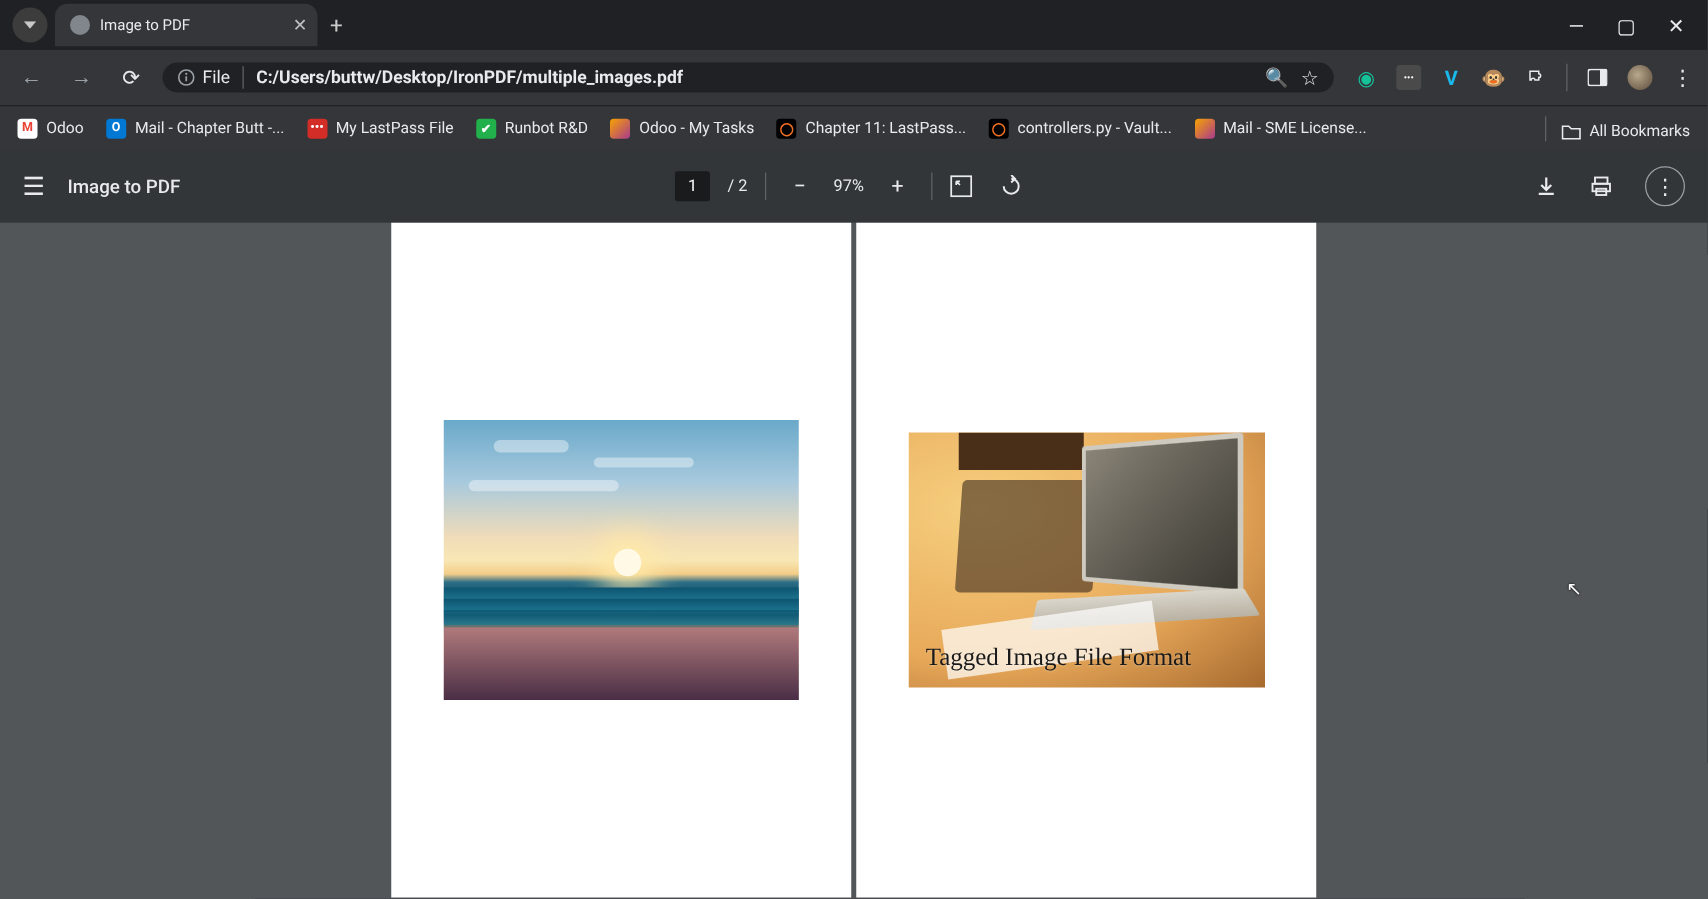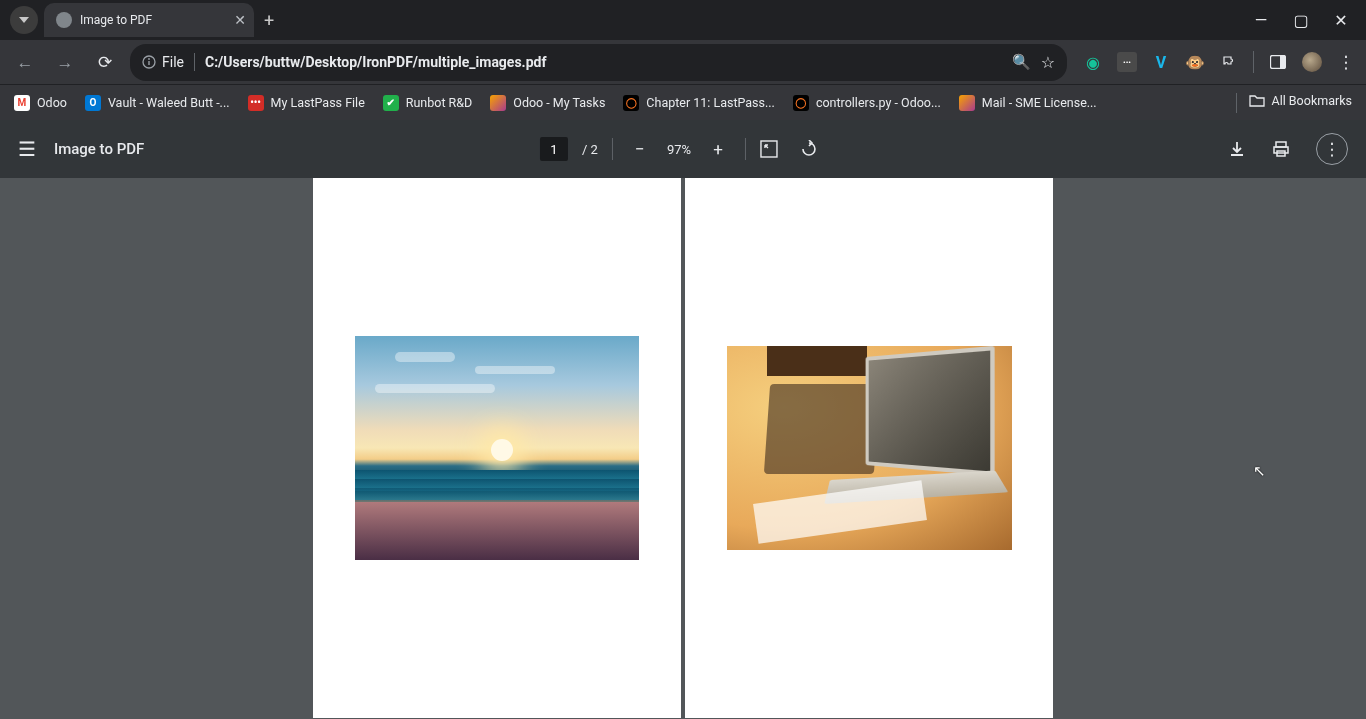--- a/index.html
+++ b/index.html
@@ -10,30 +10,30 @@
 .tab { margin-left: 6px; height: 34px; background: #35363a; border-radius: 10px 10px 0 0; display:flex; align-items:center; padding: 0 12px; min-width: 210px; color:#e8eaed; font-size:12px; position:relative; }
 .tab .globe { width:16px; height:16px; border-radius:50%; background:#80868b; margin-right:8px; }
 .tab .close { position:absolute; right:8px; color:#bdc1c6; font-size:14px; }
 .newtab { margin-left: 10px; color:#c8c8c8; font-size:18px; }
 .win-controls { margin-left:auto; display:flex; gap:18px; padding-right:14px; color:#e8eaed; }
 .win-controls span { width:22px; text-align:center; }
 
 .addrbar { height: 44px; background: #35363a; display:flex; align-items:center; padding: 0 10px; gap:10px; }
 .navbtn { width:30px; text-align:center; color:#9aa0a6; font-size:17px; }
 .navbtn.active { color:#e8eaed; }
-.url-field { flex:1; height:37px; background:#202124; border-radius:16px; display:flex; align-items:center; padding:0 12px; gap:10px; color:#e8eaed; font-size:14px; }
+.url-field { flex:1; height:24px; background:#202124; border-radius:16px; display:flex; align-items:center; padding:0 12px; gap:10px; color:#e8eaed; font-size:14px; }
 .url-badge { display:flex; align-items:center; gap:6px; color:#e8eaed; }
 .url-sep { width:1px; height:18px; background:#5f6368; }
 .addr-icons { display:flex; align-items:center; gap:14px; color:#e8eaed; padding-left:6px; }
 .ext-icon { width:20px; height:20px; display:flex; align-items:center; justify-content:center; }
 
 .bookmarks { height: 36px; background: #35363a; display:flex; align-items:center; padding: 0 14px; gap:18px; font-size:12.5px; color:#e8eaed; border-top:1px solid #202124; }
 .bm { display:flex; align-items:center; gap:7px; white-space:nowrap; }
 .bm .icon { width:16px; height:16px; border-radius:3px; display:flex; align-items:center; justify-content:center; font-size:10px; font-weight:bold; }
-.bm-right { margin-left:auto; display:flex; align-items:flex-start; gap:8px; }
+.bm-right { margin-left:auto; display:flex; align-items:flex-end; gap:8px; }
 .bm-sep { width:1px; height:20px; background:#5f6368; margin: 0 4px; }
 
 .pdfbar { height: 58px; background: #323639; display:flex; align-items:center; padding: 0 18px; color:#e8eaed; }
 .pdfbar .hamburger { font-size:20px; margin-right:18px; }
 .pdfbar .doc-title { font-size:15px; font-weight:500; }
 .pdfbar .center { position:absolute; left:50%; transform:translateX(-50%); display:flex; align-items:center; gap:14px; }
 .page-input { width:28px; height:24px; background:#191b1d; color:#fff; text-align:center; border:none; border-radius:2px; font-size:13px; }
 .page-total { color:#e8eaed; font-size:13px; }
 .pdf-sep { width:1px; height:22px; background:#5f6368; }
 .pdf-icon { width:26px; text-align:center; font-size:17px; }
@@ -128,41 +128,41 @@
   </div>
 </div>
 
 <div class="bookmarks">
   <div class="bm">
       <span class="icon" style="background:#fff;color:#ea4335;">M</span>
       <span>Odoo</span>
     </div>
   <div class="bm">
       <span class="icon" style="background:#0078d4;color:#fff;">O</span>
-      <span>Vault - Waleed Butt -...</span>
+      <span>Mail - Chapter Butt -...</span>
     </div>
   <div class="bm">
       <span class="icon" style="background:#d32d27;color:#fff;">•••</span>
       <span>My LastPass File</span>
     </div>
   <div class="bm">
       <span class="icon" style="background:#21b04b;color:#fff;">✔</span>
       <span>Runbot R&amp;D</span>
     </div>
   <div class="bm">
       <span class="icon" style="background:linear-gradient(135deg,#f7a300,#aa3a8e);"></span>
       <span>Odoo - My Tasks</span>
     </div>
   <div class="bm">
       <span class="icon" style="background:#000;color:#f37021;">◯</span>
       <span>Chapter 11: LastPass...</span>
     </div>
   <div class="bm">
       <span class="icon" style="background:#000;color:#f37021;">◯</span>
-      <span>controllers.py - Odoo...</span>
+      <span>controllers.py - Vault...</span>
     </div>
   <div class="bm">
       <span class="icon" style="background:linear-gradient(135deg,#f7a300,#aa3a8e);"></span>
       <span>Mail - SME License...</span>
     </div>
   <div class="bm-right">
     <span class="bm-sep"></span>
     <div class="bm">
       <svg width="16" height="14" viewBox="0 0 16 14">
           <path d="M1 3 h5 l2 2 h7 v8 h-14 z" fill="none" stroke="#e8eaed" stroke-width="1.3"></path>
@@ -231,18 +231,19 @@
     </div>
   </div>
   <div class="page">
     <div class="img-wrap">
       <div class="laptops">
         <div class="frame-top"></div>
         <div class="lap1"></div>
         <div class="lap2-screen"></div>
         <div class="lap2-base"></div>
         <div class="paper"></div>
+        <div class="caption">Tagged Image File Format</div>
       </div>
     </div>
   </div>
 </div>
 
 <div class="cursor">↖</div>
 
 </body></html>

